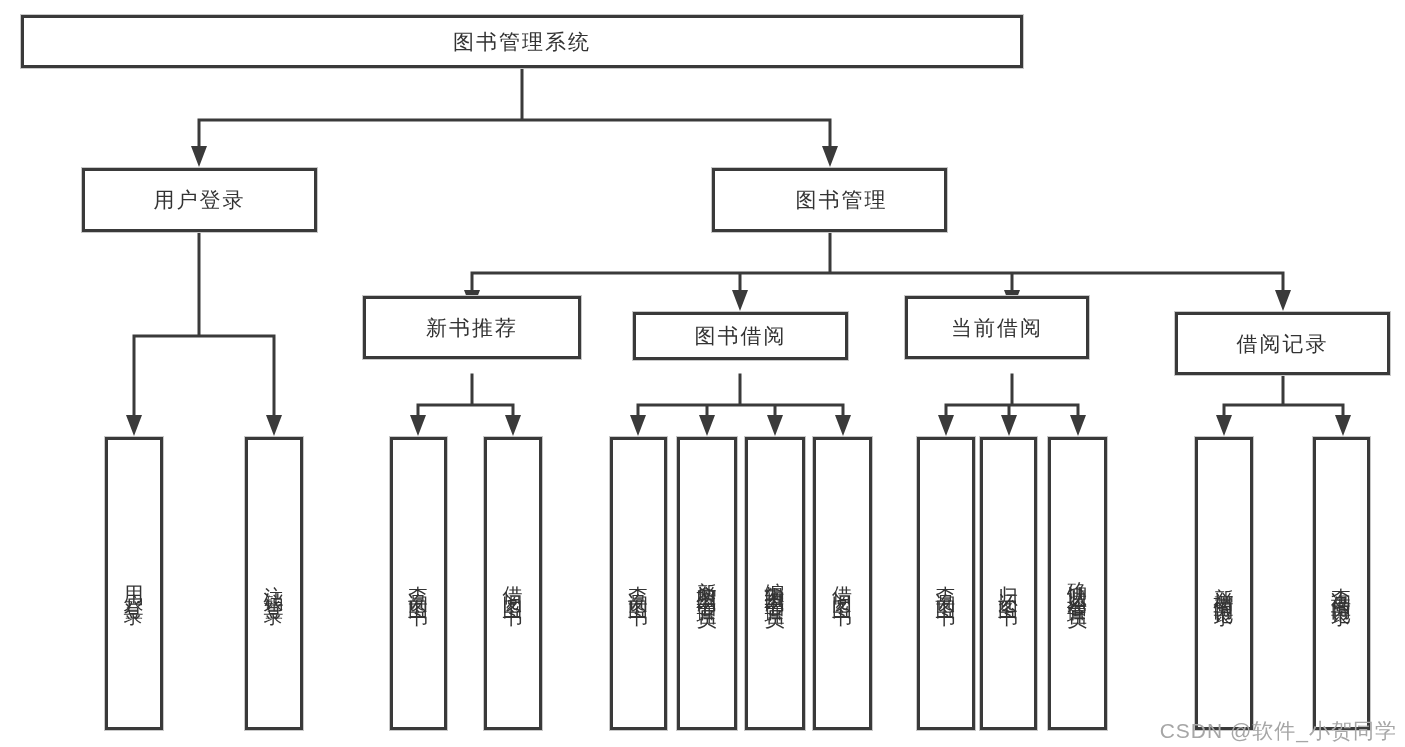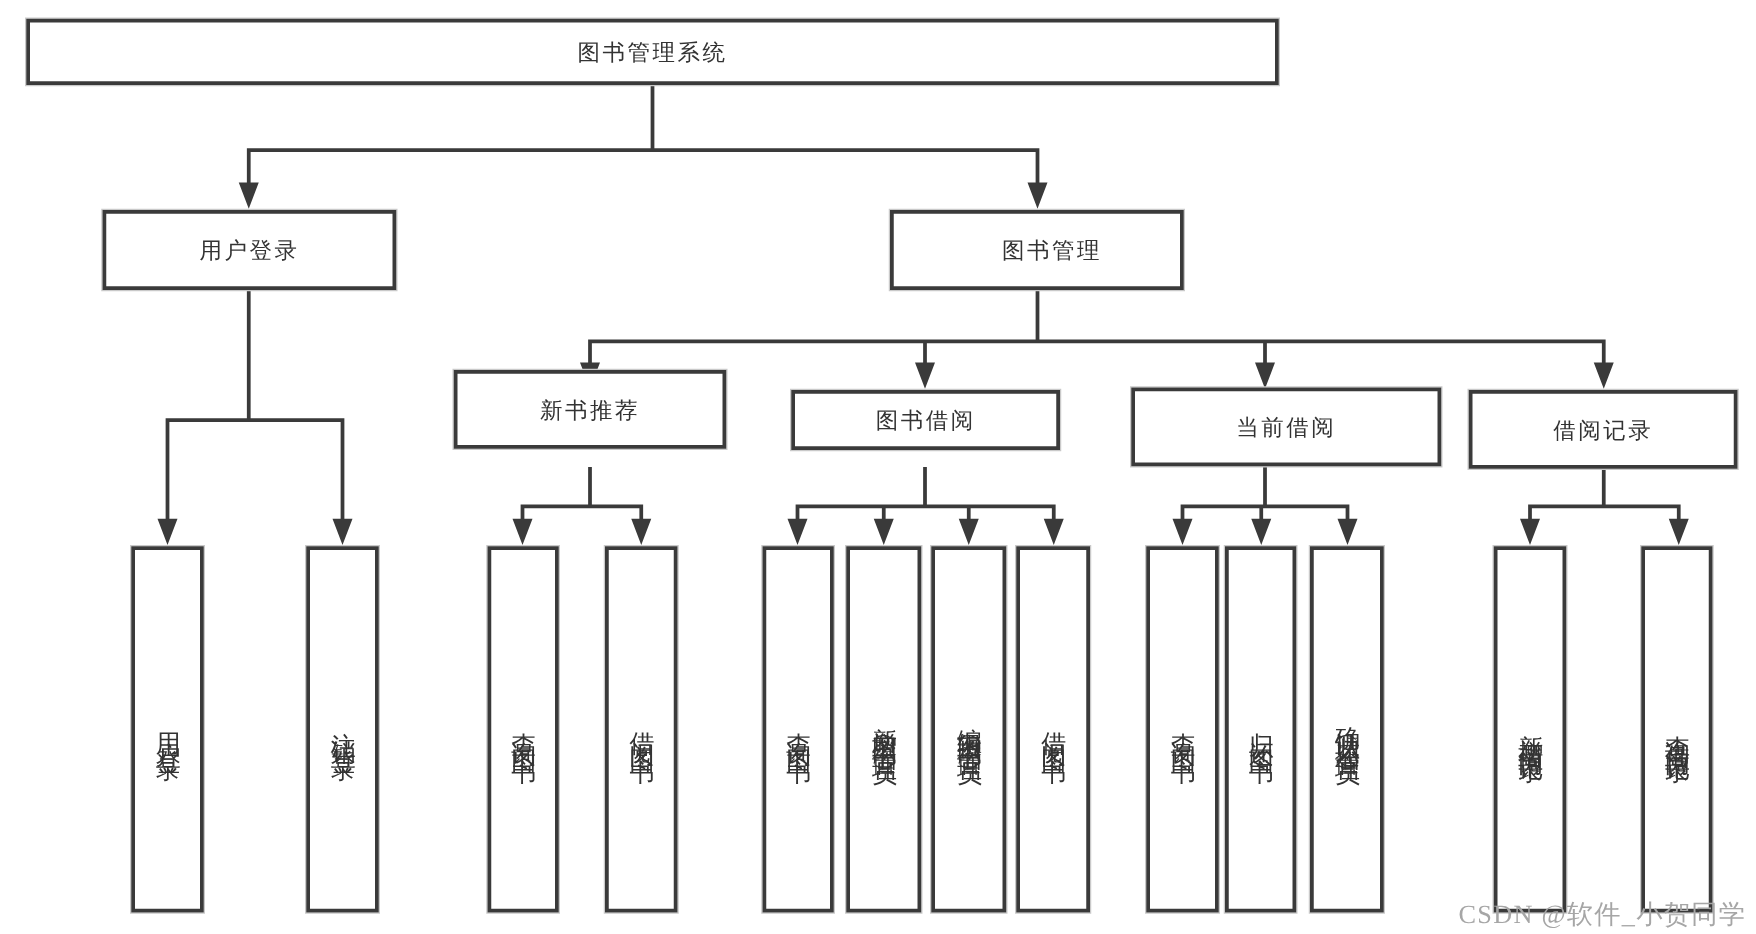--- a/index.html
+++ b/index.html
@@ -20,21 +20,21 @@
     position: absolute;
     box-sizing: border-box;
     border: 3px solid #3a3a3a;
     background: #ffffff;
     display: flex;
     align-items: center;
     justify-content: center;
     box-shadow: 0 0 0 1px #c9c9c9;
   }
   .hbox span {
-    font-size: 18px;
+    font-size: 21px;
     color: #333333;
     letter-spacing: 2px;
     white-space: nowrap;
   }
   .vbox {
     position: absolute;
     box-sizing: border-box;
     border: 3px solid #3a3a3a;
     background: #ffffff;
     display: flex;
@@ -54,21 +54,20 @@
     letter-spacing: 4px;
   }
   #watermark {
     position: absolute;
     right: 8px;
     bottom: 2px;
     font-size: 21px;
     color: #a6a6a6;
     letter-spacing: 1px;
     white-space: nowrap;
-    font-family: Liberation Serif, serif;
   }
 </style>
 </head>
 <body>
 
 <div id="canvas">
 
   <svg id="wires" viewBox="0 0 1405 747" xmlns="http://www.w3.org/2000/svg">
     <path d="M522 68V120 M199 120H830 M199 120V147 M830 120V147
              M199 232V336 M134 336H274 M134 336V416 M274 336V416
@@ -99,21 +98,21 @@
   <div class="hbox" style="left:712px; top:168px; width:235px; height:64px;padding-left:24px;">
     <span>图书管理</span>
   </div>
 
   <div class="hbox" style="left:363px; top:296px; width:218px; height:63px;">
     <span>新书推荐</span>
   </div>
   <div class="hbox" style="left:633px; top:312px; width:215px; height:48px;">
     <span>图书借阅</span>
   </div>
-  <div class="hbox" style="left:905px; top:310px; width:248px; height:63px;">
+  <div class="hbox" style="left:905px; top:296px; width:184px; height:63px;">
     <span>当前借阅</span>
   </div>
   <div class="hbox" style="left:1175px; top:312px; width:215px; height:63px;">
     <span>借阅记录</span>
   </div>
 
   <div class="vbox" style="left:105px; top:437px; width:58px; height:293px;">
     <span>用户登录</span>
   </div>
   <div class="vbox" style="left:245px; top:437px; width:58px; height:293px;">

